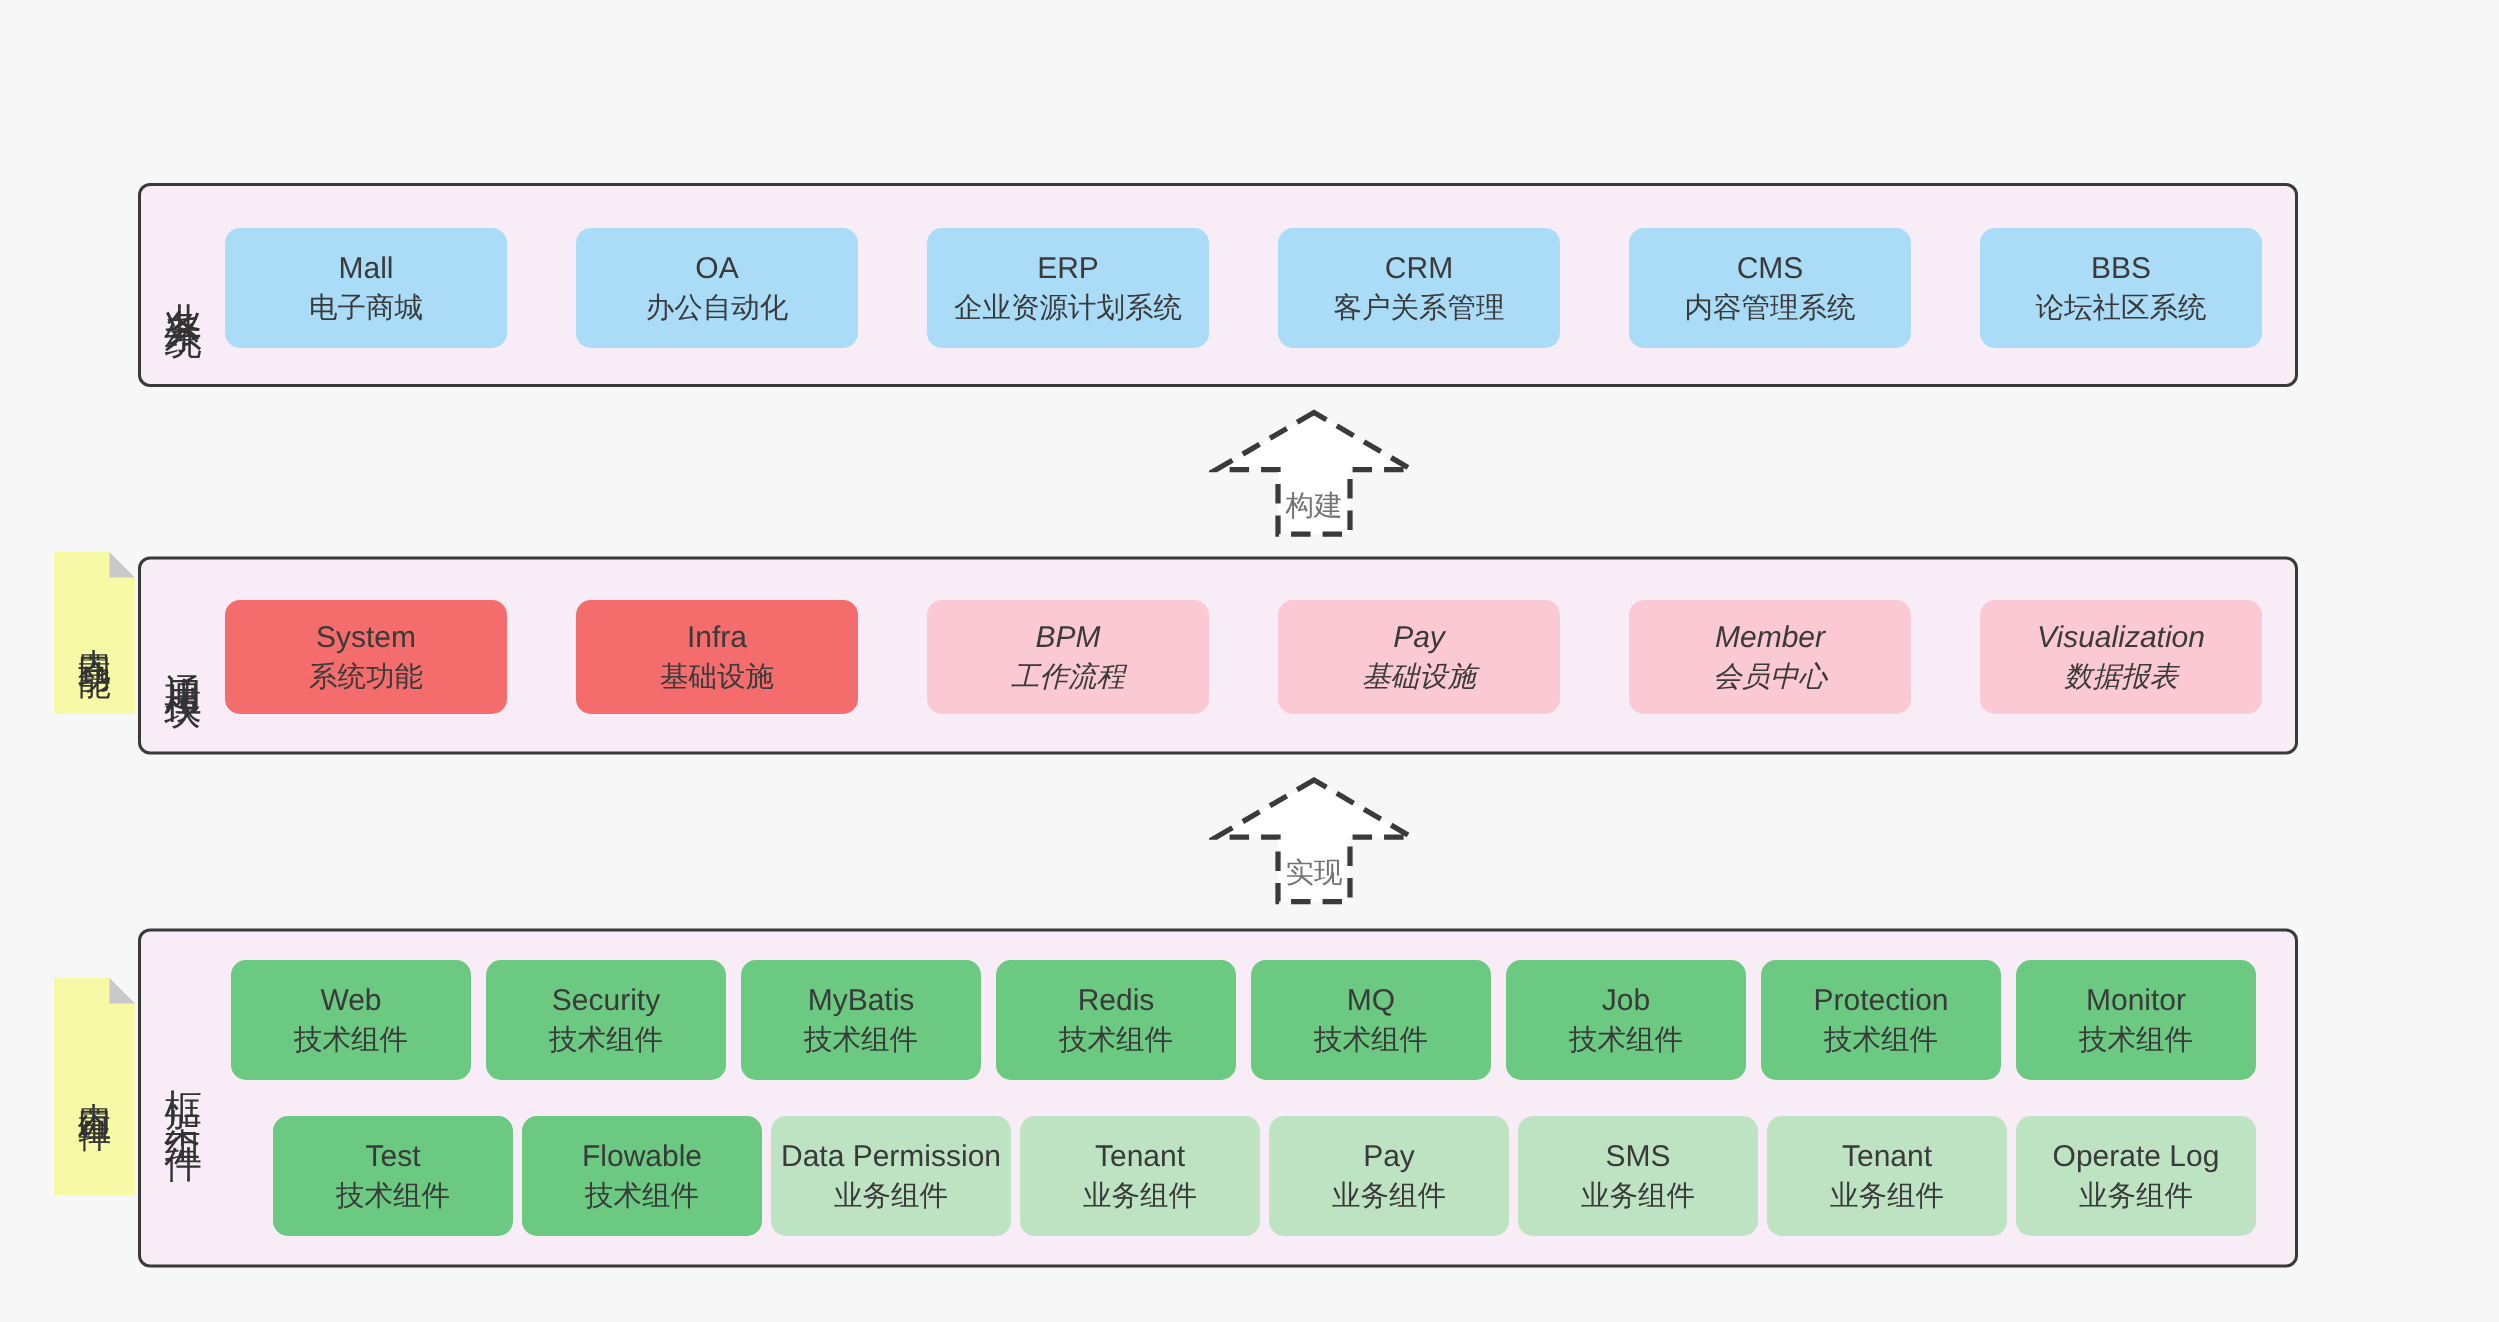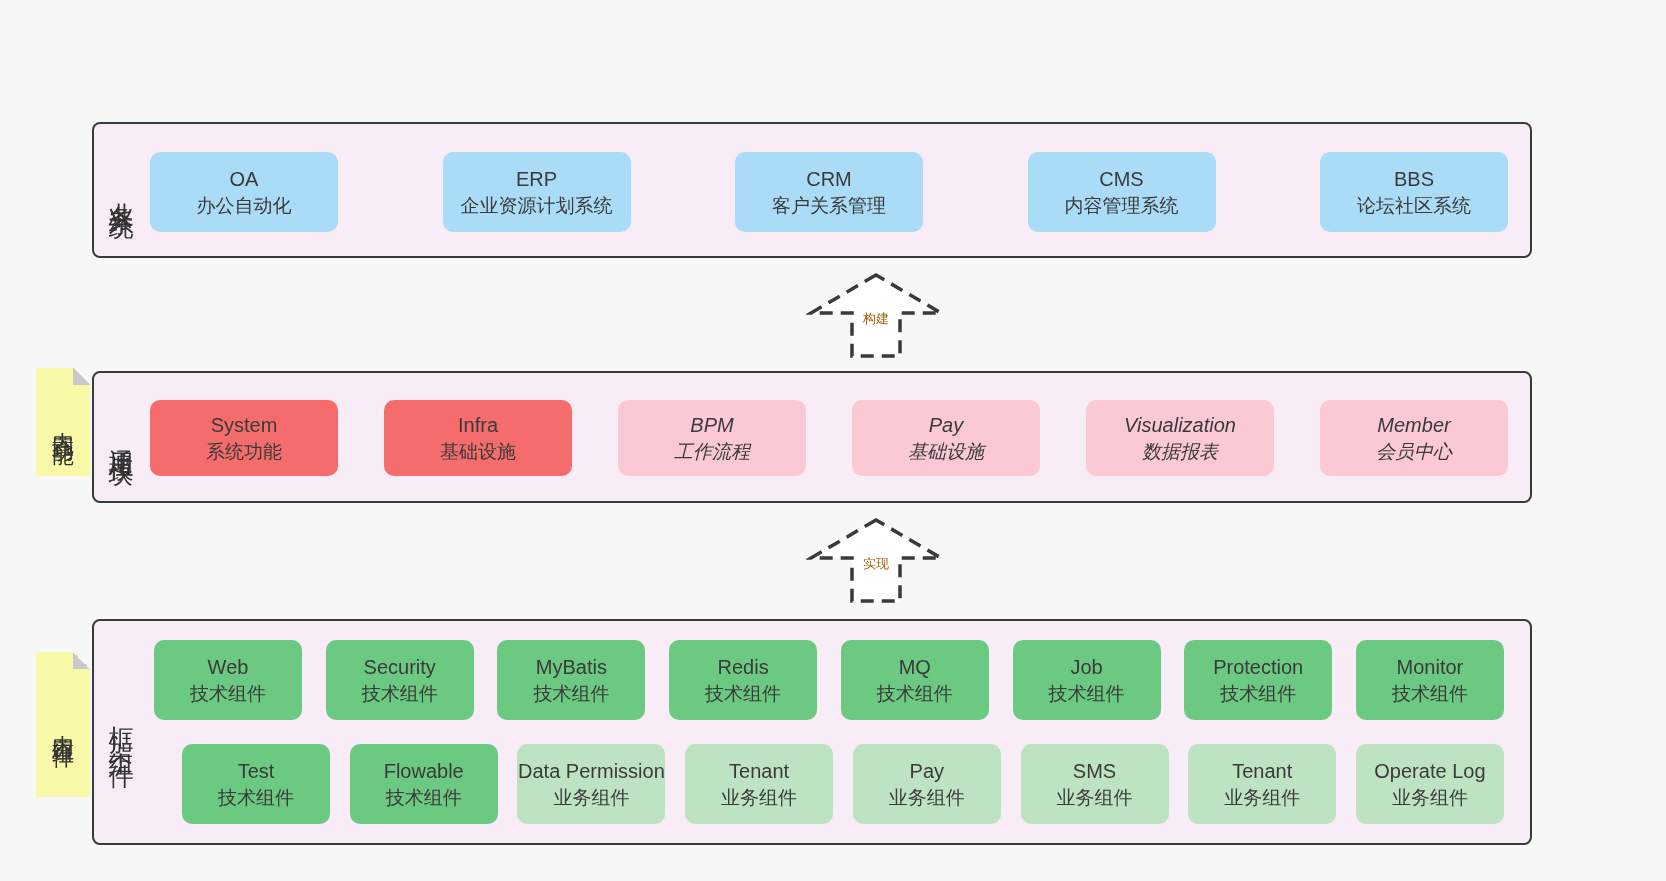--- a/index.html
+++ b/index.html
@@ -47,21 +47,21 @@
   #layer-components .boxes.row2{top:123px;margin-left:28px;}
 
   .box{
     border-radius:10px;
     display:flex;flex-direction:column;
     align-items:center;justify-content:center;
     text-align:center;
     color:#3a3a3a;
     width:188px;
   }
-  #layer-components .box{width:148px;justify-content:center;}
+  #layer-components .box{width:160px;justify-content:center;}
   .box-title{font-size:20px;line-height:1.4;}
   .box-subtitle{font-size:19px;line-height:1.4;}
 
   .blue{background:var(--blue,#aadcf8);}
   .red{background:var(--red,#f56c6c);text-align:right;}
   .pink{background:var(--pink,#fbc9d3);font-style:italic;}
   .greenDark{background:var(--green_dark,#6bc981);}
   .greenLight{background:var(--green_light,#bee3c3);}
 
   
@@ -82,37 +82,41 @@
     writing-mode:vertical-rl;text-orientation:upright;
     font-size:22px;letter-spacing:4px;color:#333;
   }
 
   
   .arrow{position:absolute;width:140px;height:88px;}
   #arrow-build{left:806px;top:272px;}
   #arrow-implement{left:806px;top:517px;}
   .arrow svg{position:absolute;inset:0;}
   .arrow-label{
-    position:absolute;top:38px;left:50%;
+    position:absolute;top:52px;left:50%;
     transform:translateX(-50%);
     background:#ffffff;
     padding:0 3px;
-    font-size:13px;color:#a16207;
+    font-size:19px;color:#737373;
     white-space:nowrap;
   }
 </style>
 </head>
 <body>
 
 <div id="canvas">
 
   <section class="layer" id="layer-business">
     <div class="v-label">业务系统</div>
     <div class="boxes">
 
+    <div class="box blue">
+          <div class="box-title">Mall</div>
+          <div class="box-subtitle">电子商城</div>
+        </div>
         <div class="box blue">
           <div class="box-title">OA</div>
           <div class="box-subtitle">办公自动化</div>
         </div>
         <div class="box blue">
           <div class="box-title">ERP</div>
           <div class="box-subtitle">企业资源计划系统</div>
         </div>
         <div class="box blue">
           <div class="box-title">CRM</div>
@@ -155,26 +159,26 @@
         </div>
         <div class="box pink">
           <div class="box-title">BPM</div>
           <div class="box-subtitle">工作流程</div>
         </div>
         <div class="box pink">
           <div class="box-title">Pay</div>
           <div class="box-subtitle">基础设施</div>
         </div>
         <div class="box pink">
+          <div class="box-title">Member</div>
+          <div class="box-subtitle">会员中心</div>
+        </div>
+        <div class="box pink">
           <div class="box-title">Visualization</div>
           <div class="box-subtitle">数据报表</div>
-        </div>
-        <div class="box pink">
-          <div class="box-title">Member</div>
-          <div class="box-subtitle">会员中心</div>
         </div>
       </div>
   </section>
 
   <div class="arrow" id="arrow-implement">
     <svg viewBox="0 0 140 88" width="140" height="88">
       <polygon points="70,3 5,41 46,41 46,84 94,84 94,41 135,41" fill="#ffffff" stroke="#3a3a3a" stroke-width="3.5" stroke-dasharray="13 8"></polygon>
     </svg>
     <span class="arrow-label">实现</span>
   </div>

